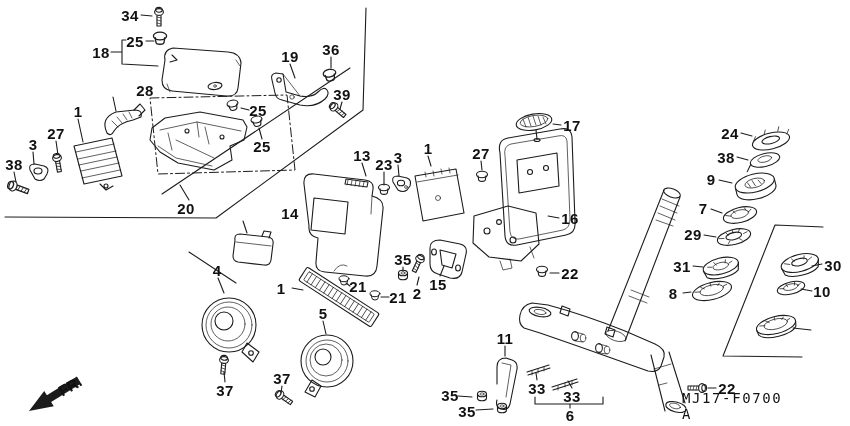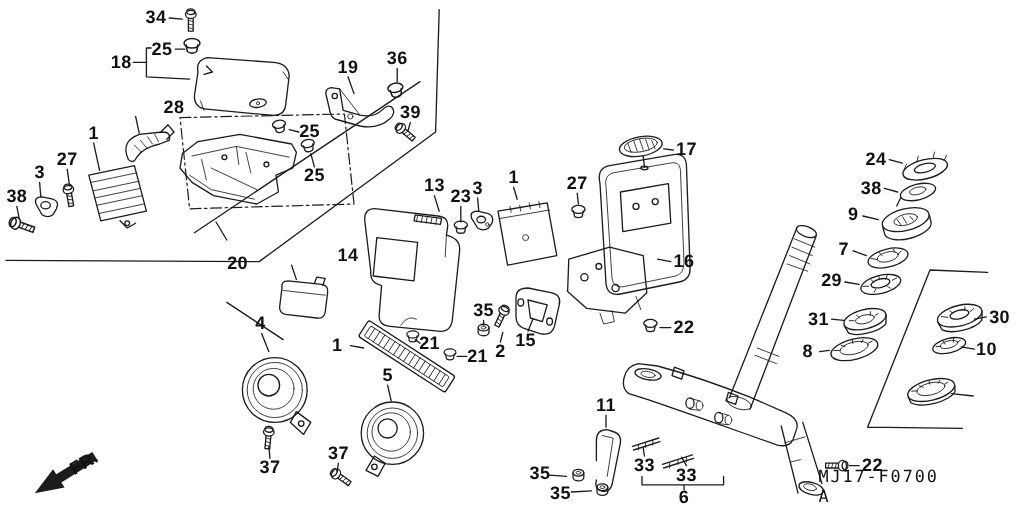--- a/index.html
+++ b/index.html
@@ -308,21 +308,21 @@
 
 <div id="callouts">
       <div class="callout" style="left: 130px; top: 15px;">34</div>
       <div class="callout" style="left: 135px; top: 41px;">25</div>
       <div class="callout" style="left: 101px; top: 52px;">18</div>
       <div class="callout" style="left: 113px; top: 90px; margin-left: 32px;">28</div>
       <div class="callout" style="left: 78px; top: 111px;">1</div>
       <div class="callout" style="left: 56px; top: 133px;">27</div>
       <div class="callout" style="left: 33px; top: 144px;">3</div>
       <div class="callout" style="left: 14px; top: 164px;">38</div>
-      <div class="callout" style="left: 186px; top: 220px; margin-left: 12px;">20</div>
+      <div class="callout" style="left: 186px; top: 208px;">20</div>
       <div class="callout" style="left: 243px; top: 213px; margin-left: 47px;">14</div>
       <div class="callout" style="left: 217px; top: 270px;">4</div>
       <div class="callout" style="left: 225px; top: 390px;">37</div>
       <div class="callout" style="left: 290px; top: 56px;">19</div>
       <div class="callout" style="left: 331px; top: 49px;">36</div>
       <div class="callout" style="left: 342px; top: 94px;">39</div>
       <div class="callout" style="left: 258px; top: 110px;">25</div>
       <div class="callout" style="left: 262px; top: 146px;">25</div>
       <div class="callout" style="left: 362px; top: 155px;">13</div>
       <div class="callout" style="left: 384px; top: 164px; text-align: center;">23</div>

